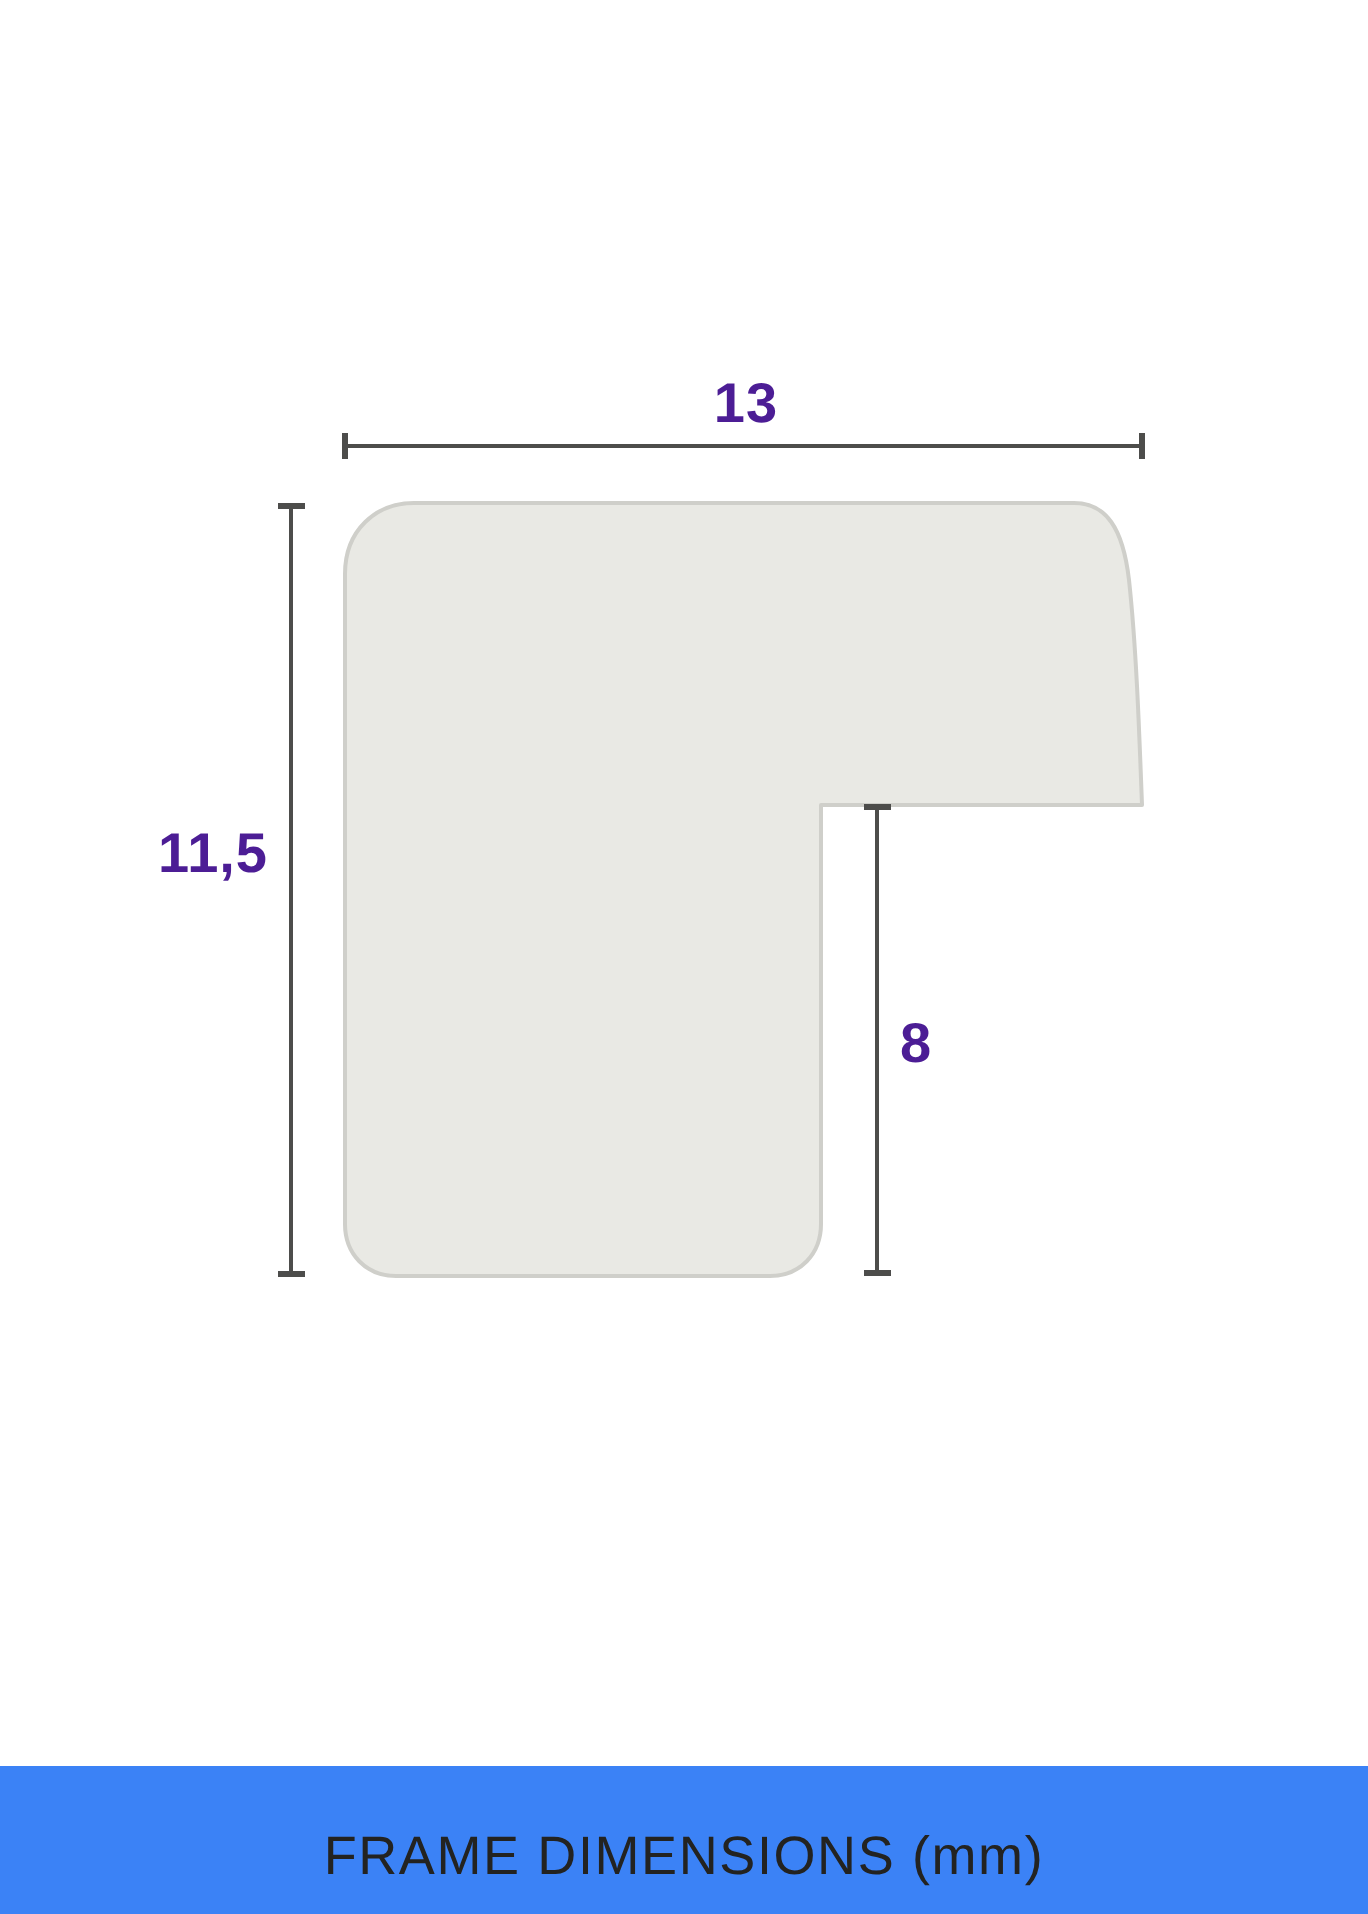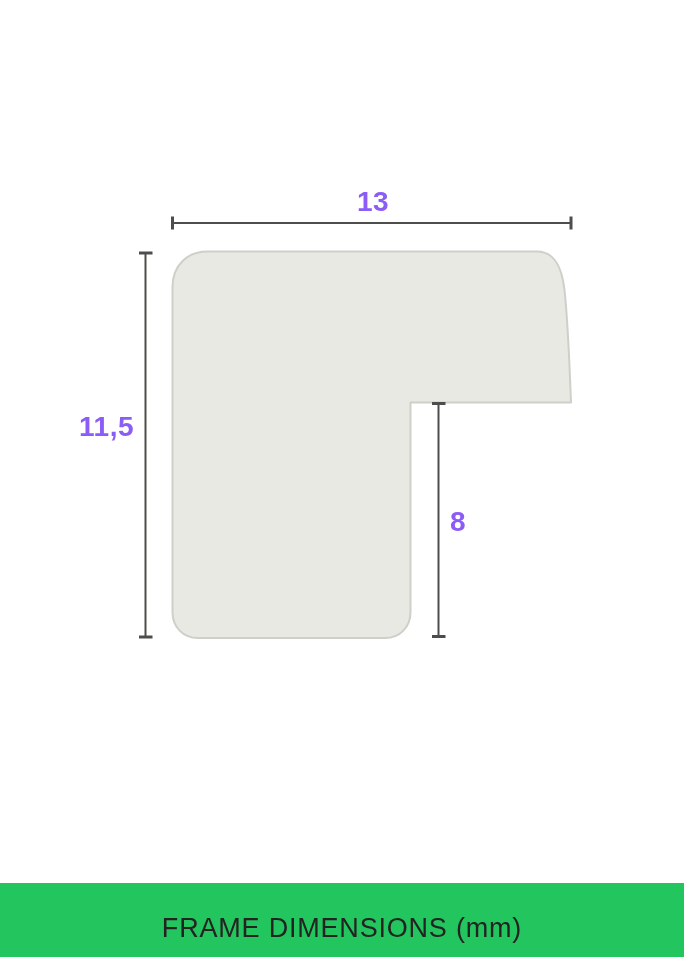--- a/index.html
+++ b/index.html
@@ -18,21 +18,21 @@
   .diagram-svg {
     position: absolute;
     left: 0;
     top: 0;
   }
   .dim-label {
     position: absolute;
     font-weight: 700;
     font-size: 28px;
     line-height: 1;
-    color: #8b5cf6;
+    color: #4c1d95;
     letter-spacing: 0.5px;
   }
   .dim-label.width {
     left: 332px;
     top: 188px;
     width: 82px;
     text-align: center;
   }
   .dim-label.height {
     left: 50px;
@@ -45,21 +45,21 @@
     top: 508px;
     width: 60px;
     text-align: center;
   }
   .footer-bar {
     position: absolute;
     left: 0;
     bottom: 0;
     width: 100%;
     height: 74px;
-    background: #22c55e;
+    background: #3b82f6;
     display: flex;
     align-items: center;
     justify-content: center;
     padding-top: 16px;
     box-sizing: border-box;
   }
   .footer-caption {
     font-size: 27px;
     font-weight: 400;
     letter-spacing: 0.8px;

